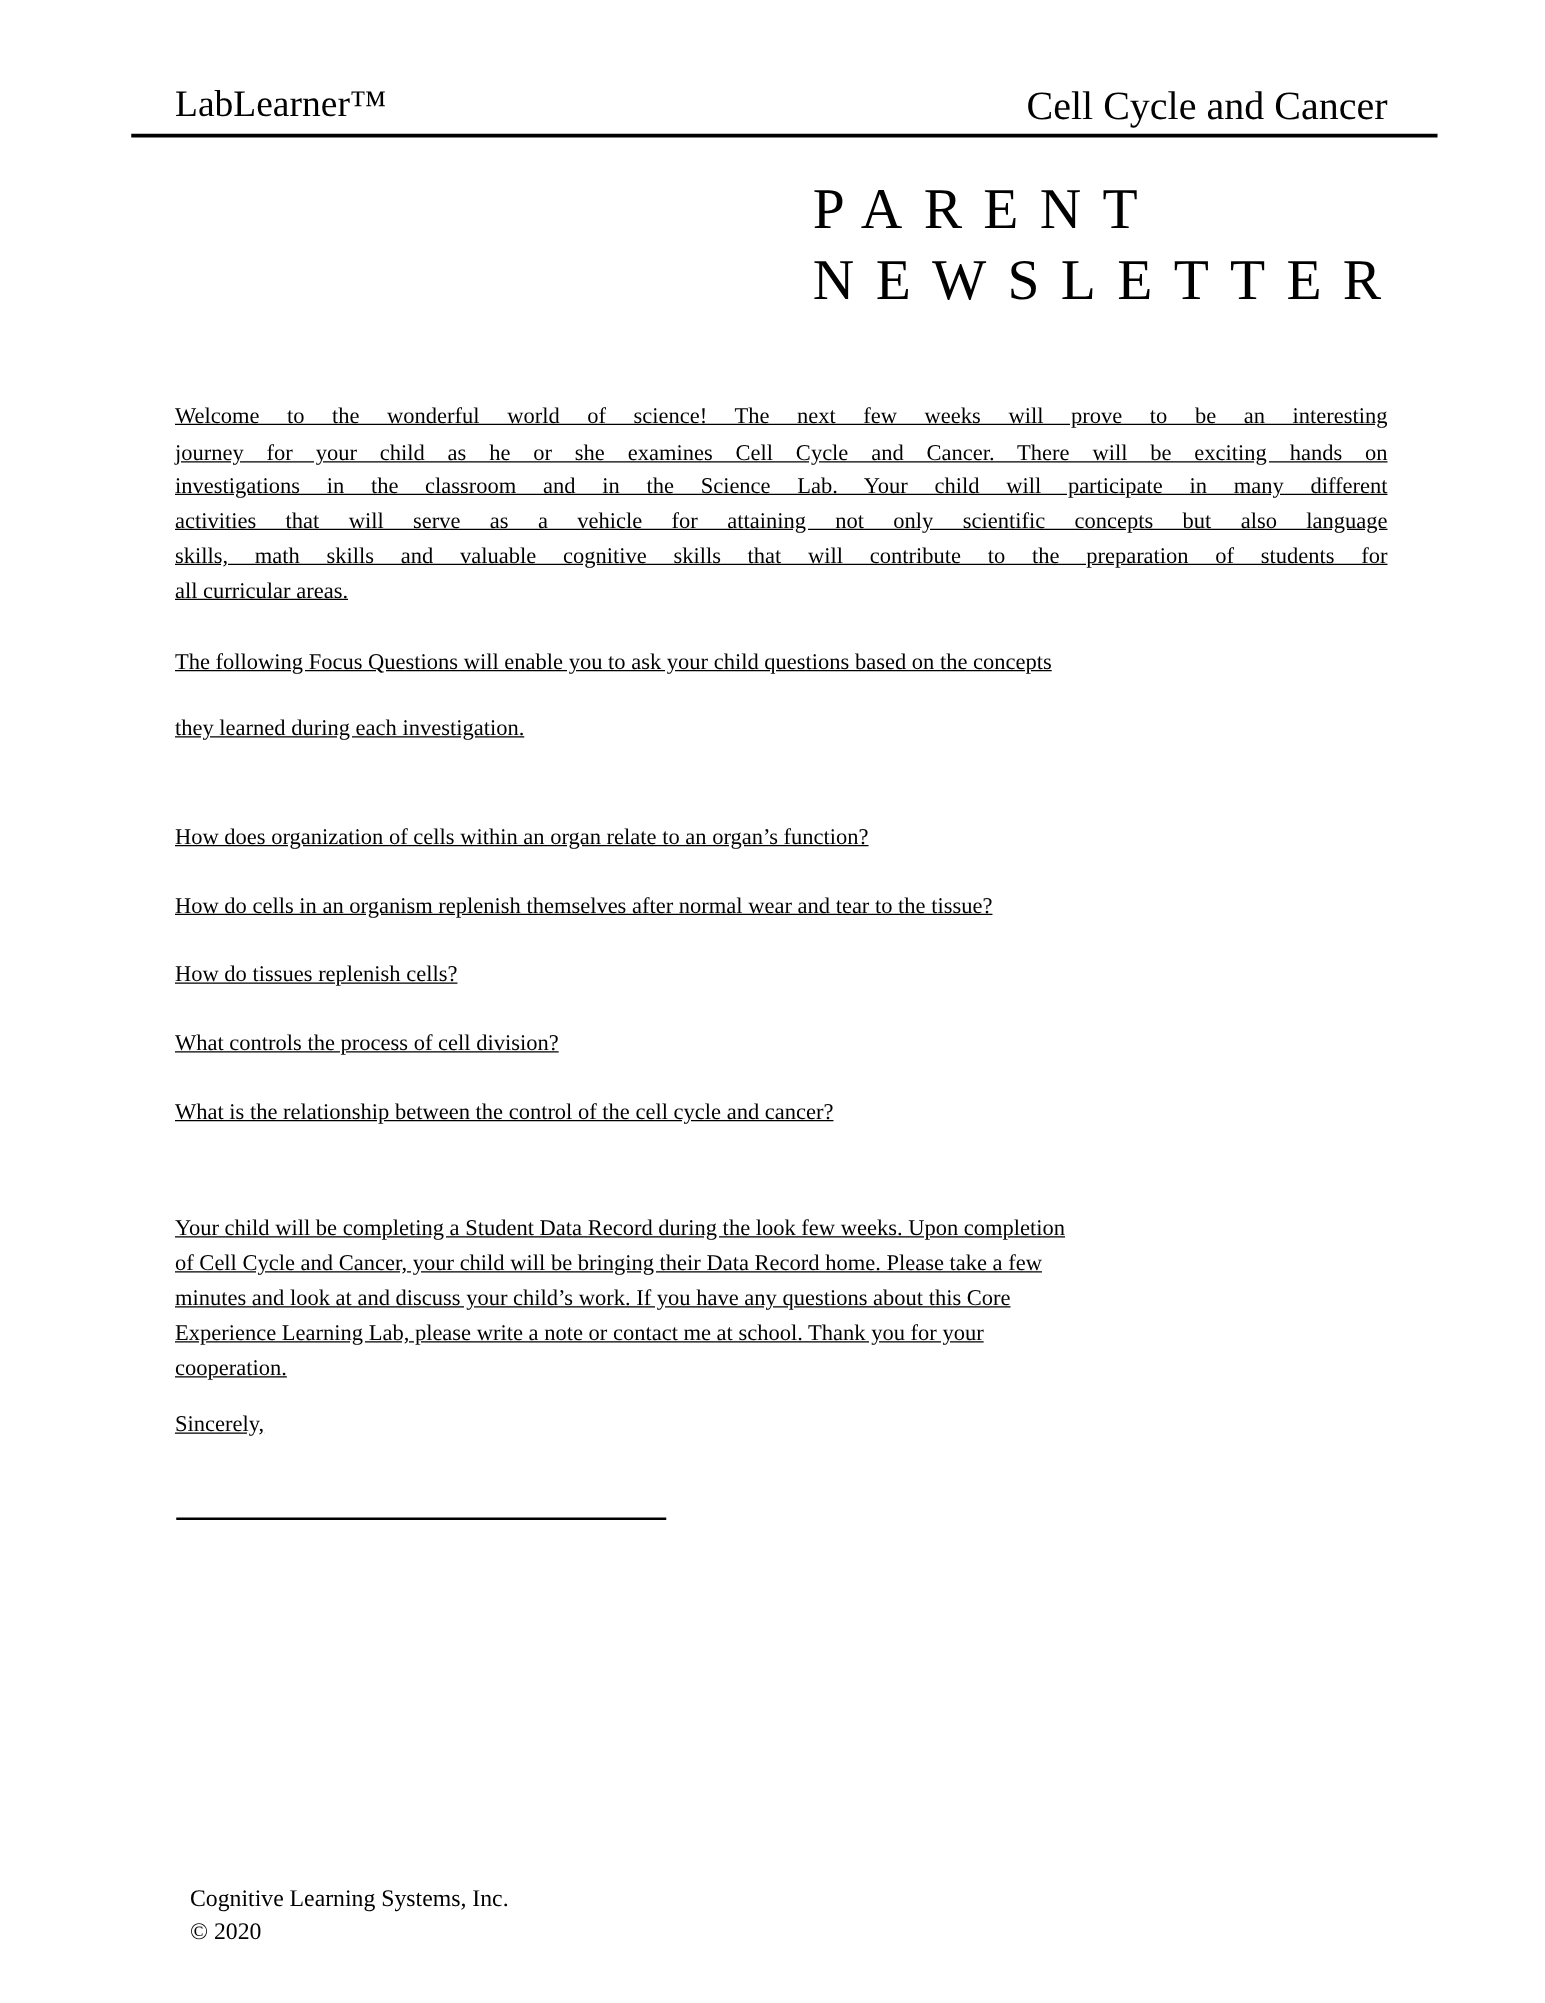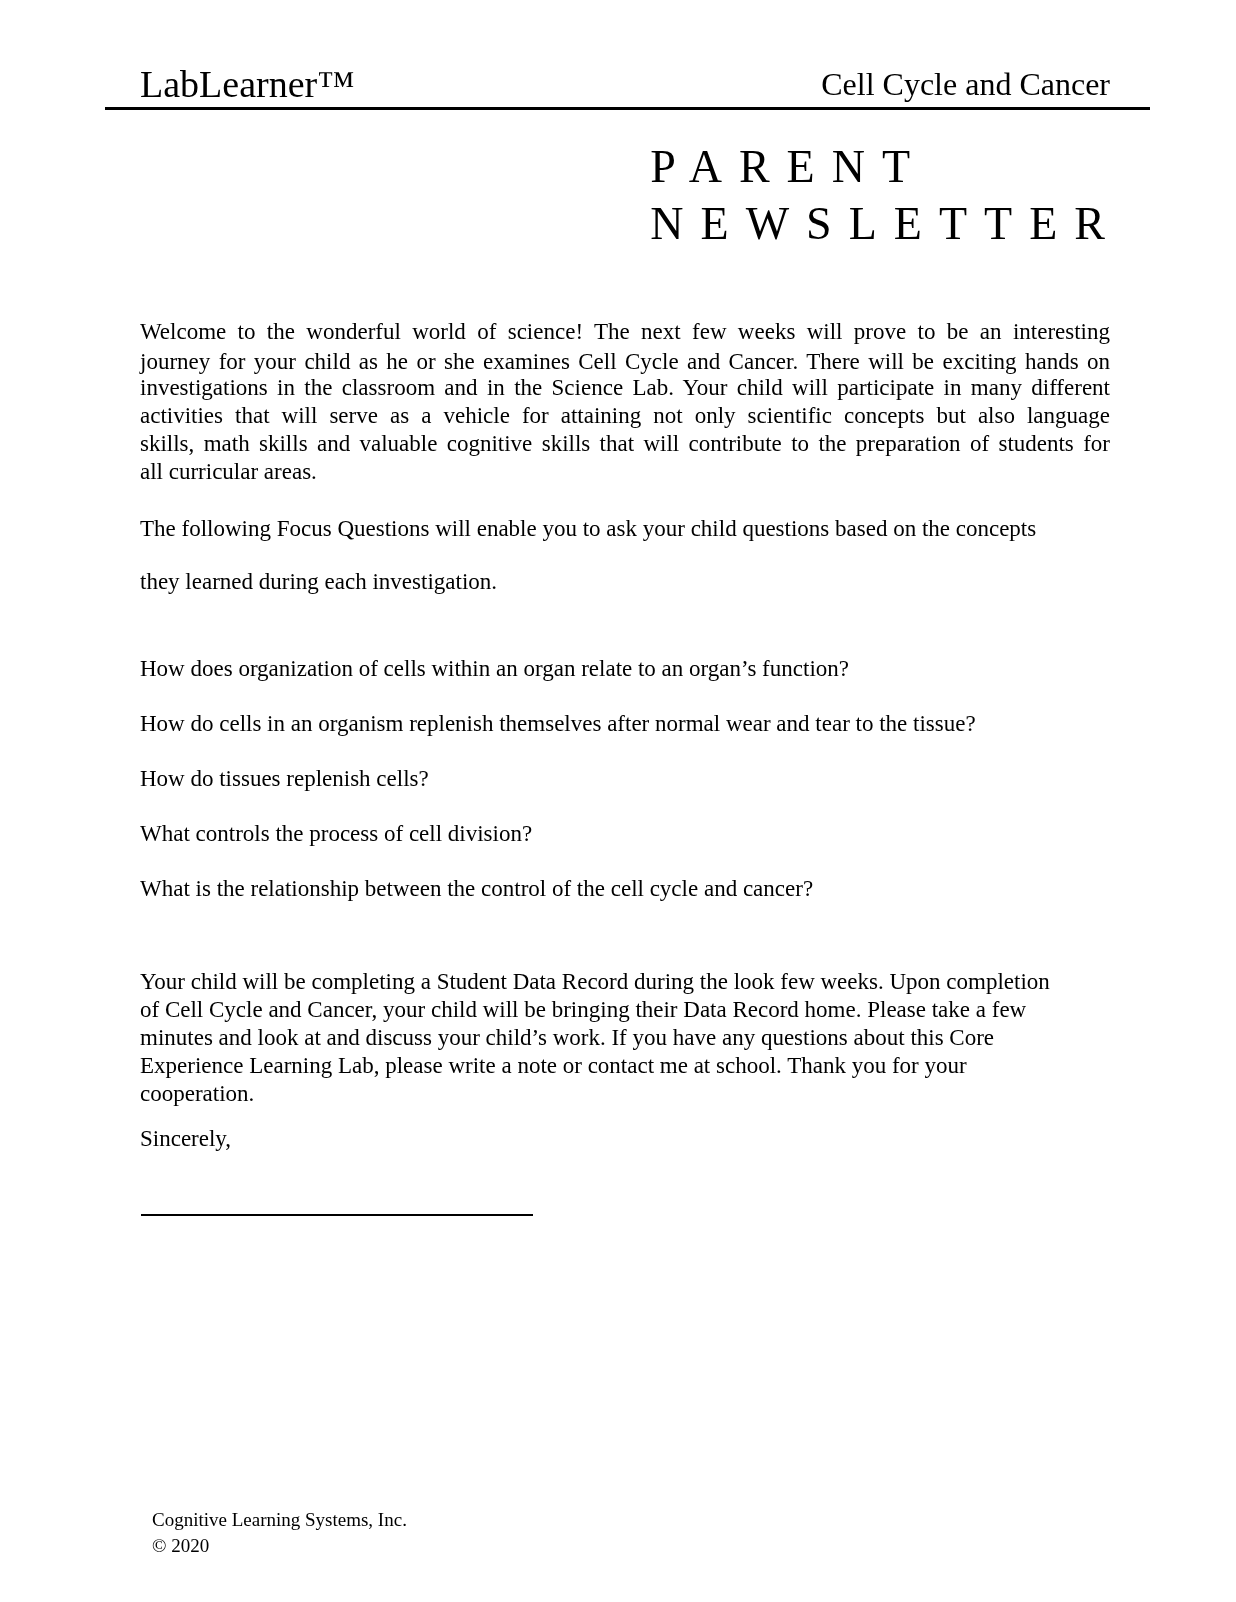--- a/index.html
+++ b/index.html
@@ -14,21 +14,21 @@
     background: #ffffff;
     font-family: "Liberation Serif", "DejaVu Serif", serif;
     color: #000000;
     overflow: hidden;
   }
   
   .hdr-brand {
     position: absolute;
     left: 140px;
     top: 66px;
-    font-size: 38px;
+    font-size: 30px;
     line-height: 36px;
     white-space: nowrap;
   }
   .hdr-course {
     position: absolute;
     right: 126px;
     top: 65px;
     font-size: 32px;
     line-height: 38px;
     white-space: nowrap;
@@ -53,23 +53,24 @@
     line-height: 57px;
     letter-spacing: 0.37em;
     margin-right: -17px; 
     white-space: nowrap;
   }
   
   .bl {
     position: absolute;
     left: 140px;
     width: 970px;
-    font-size: 23px;
+    font-size: 18px;
     line-height: 28px;
     white-space: normal;
+    text-decoration: underline;
   }
   .just {
     text-align: justify;
     text-align-last: justify;
   }
   .bold {
     font-weight: bold;
   }
   
   .sig-line {

